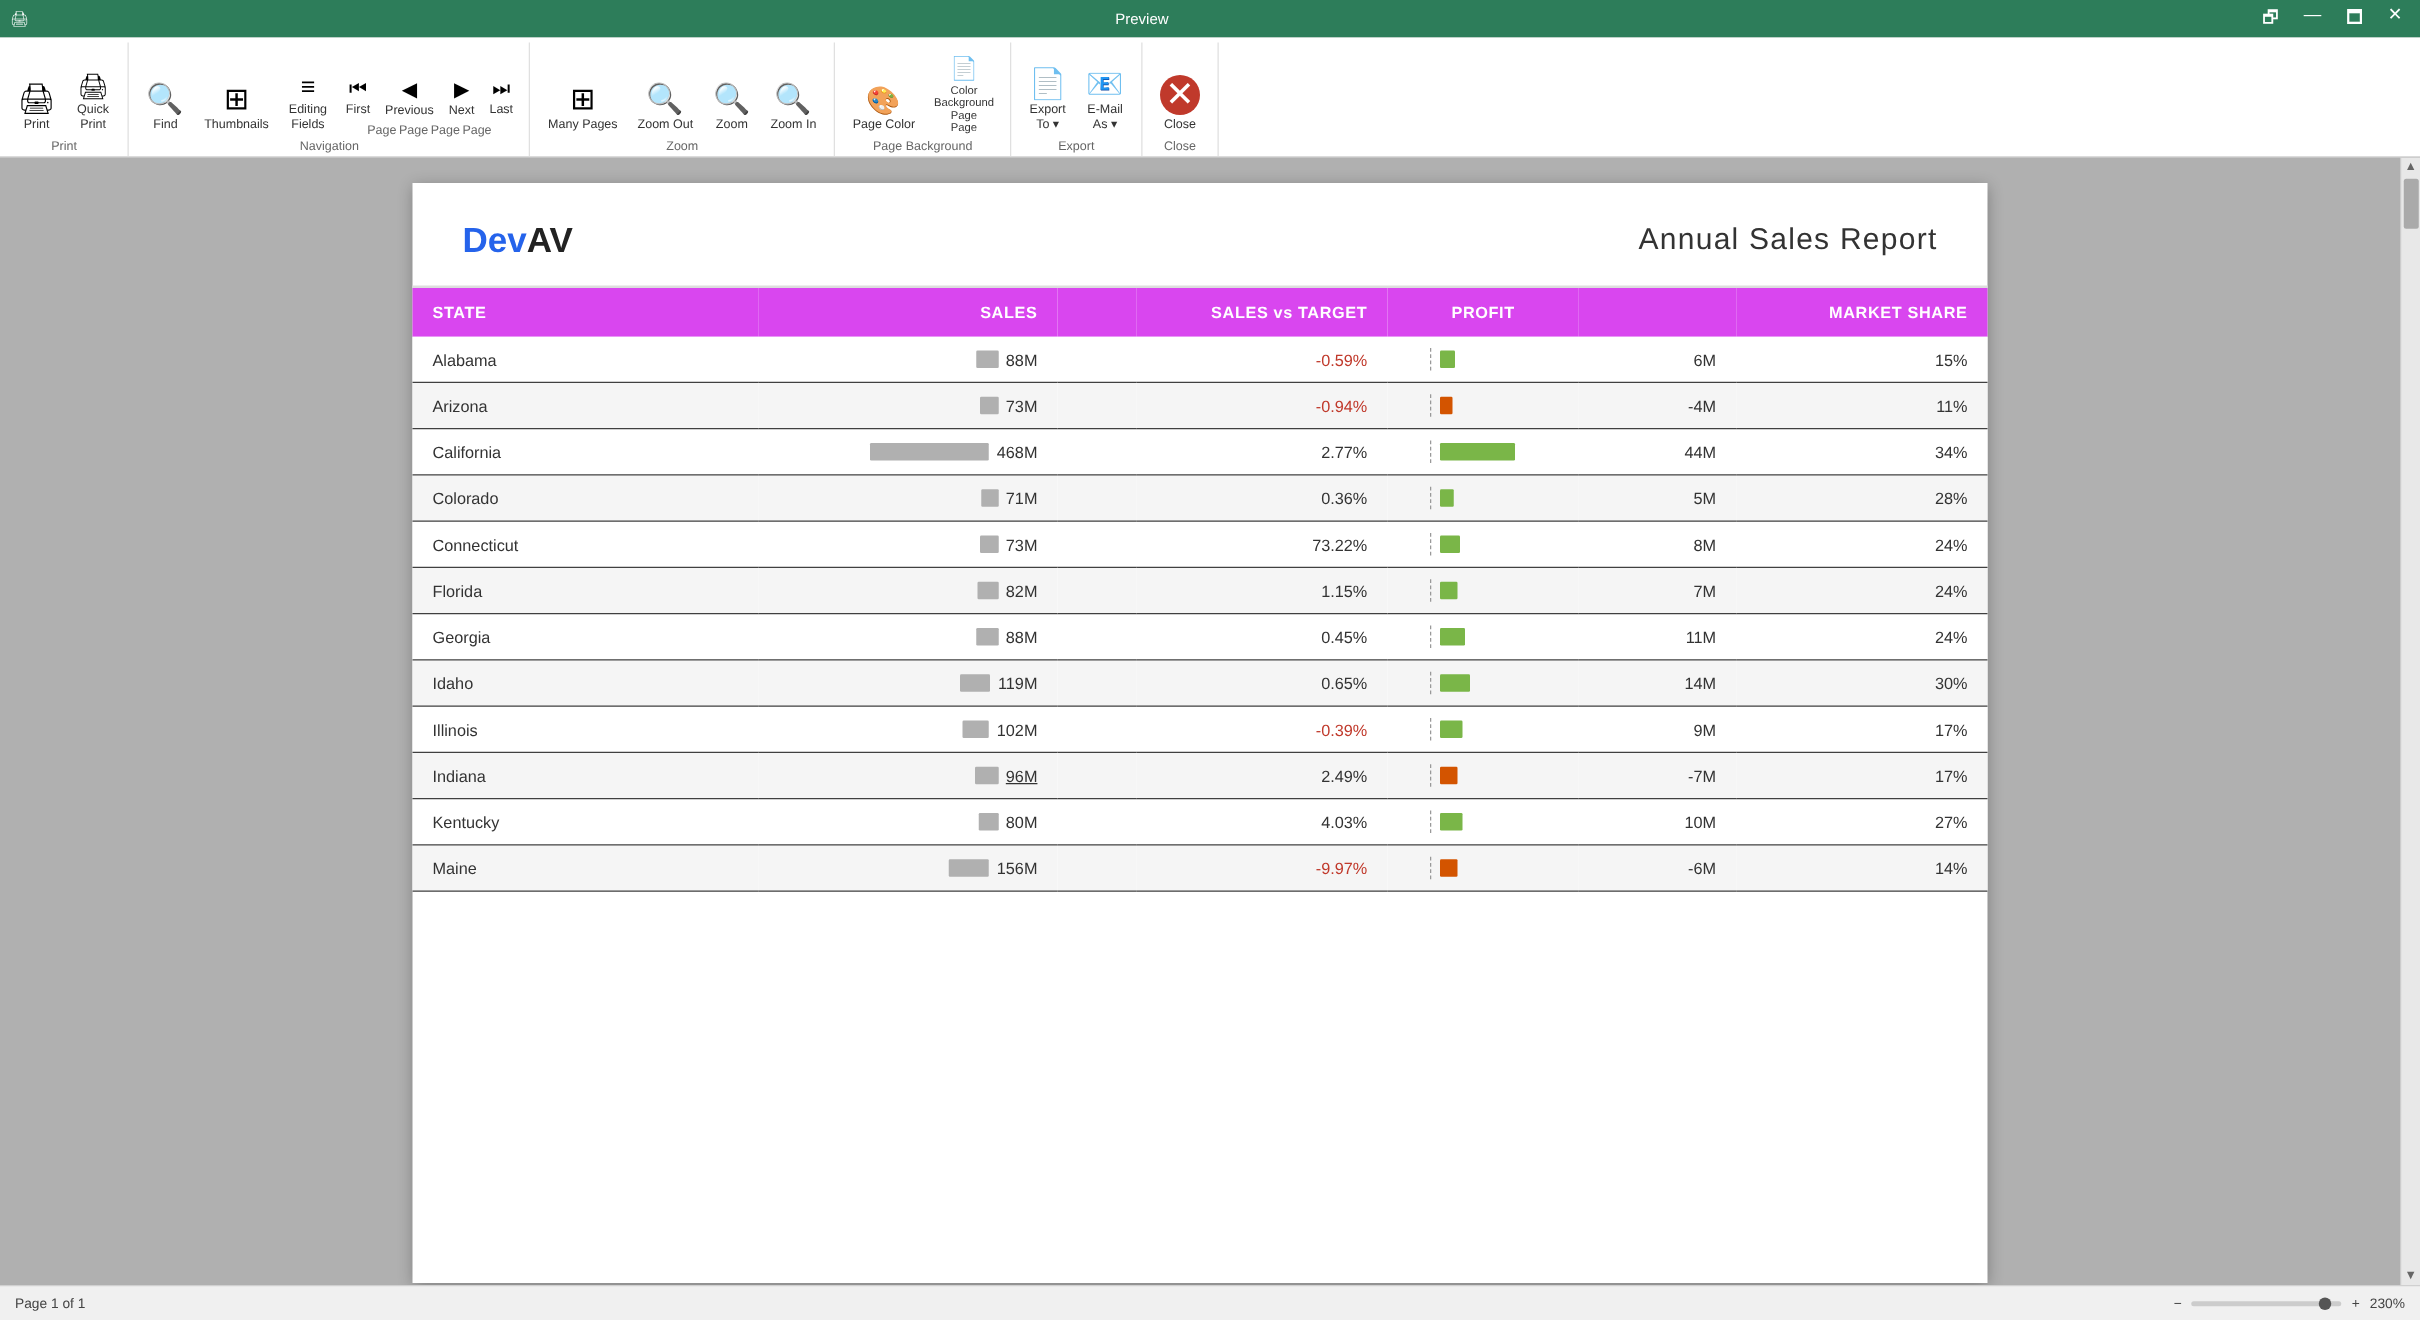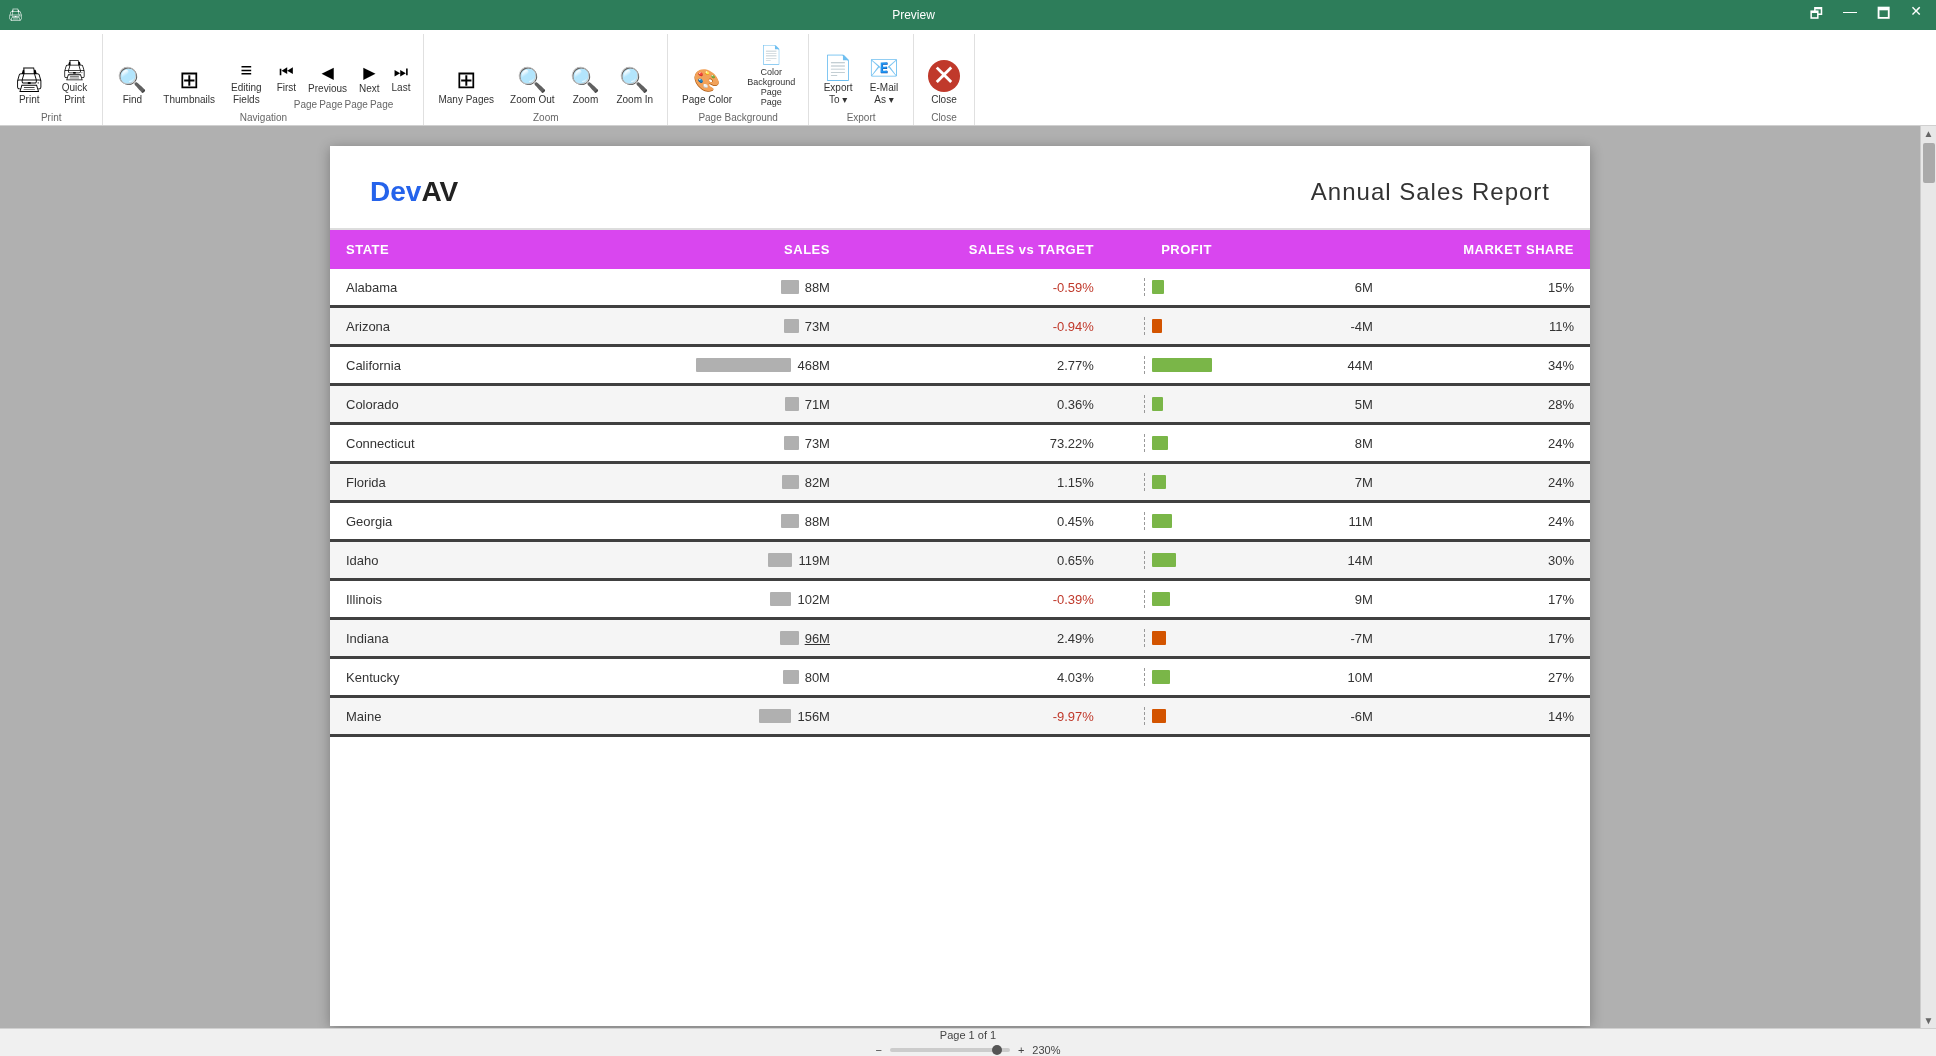--- a/index.html
+++ b/index.html
@@ -134,21 +134,21 @@
       padding: 12px 16px;
       font-size: 13px;
       font-weight: 600;
       letter-spacing: 0.5px;
     }
     .report-table thead th.left { text-align: left; }
     .report-table thead th.right { text-align: right; }
     .report-table thead th.center { text-align: center; }
 
     .report-table tbody tr {
-      border-bottom: 3px solid #404040;
+      border-bottom: 1px solid #404040;
     }
     .report-table tbody tr:nth-child(even) {
       background: #f5f5f5;
     }
     .report-table tbody tr:nth-child(odd) {
       background: white;
     }
     .report-table tbody td {
       padding: 9px 16px;
       font-size: 13px;
@@ -203,21 +203,20 @@
     .status-bar {
       background: #f0f0f0;
       border-top: 1px solid #d0d0d0;
       height: 28px;
       display: flex;
       align-items: center;
       justify-content: space-between;
       padding: 0 12px;
       font-size: 11px;
       color: #444;
-      flex-direction: column;
     }
     .status-right {
       display: flex;
       align-items: center;
       gap: 8px;
     }
     .zoom-slider {
       width: 120px;
       height: 4px;
       background: #ccc;

